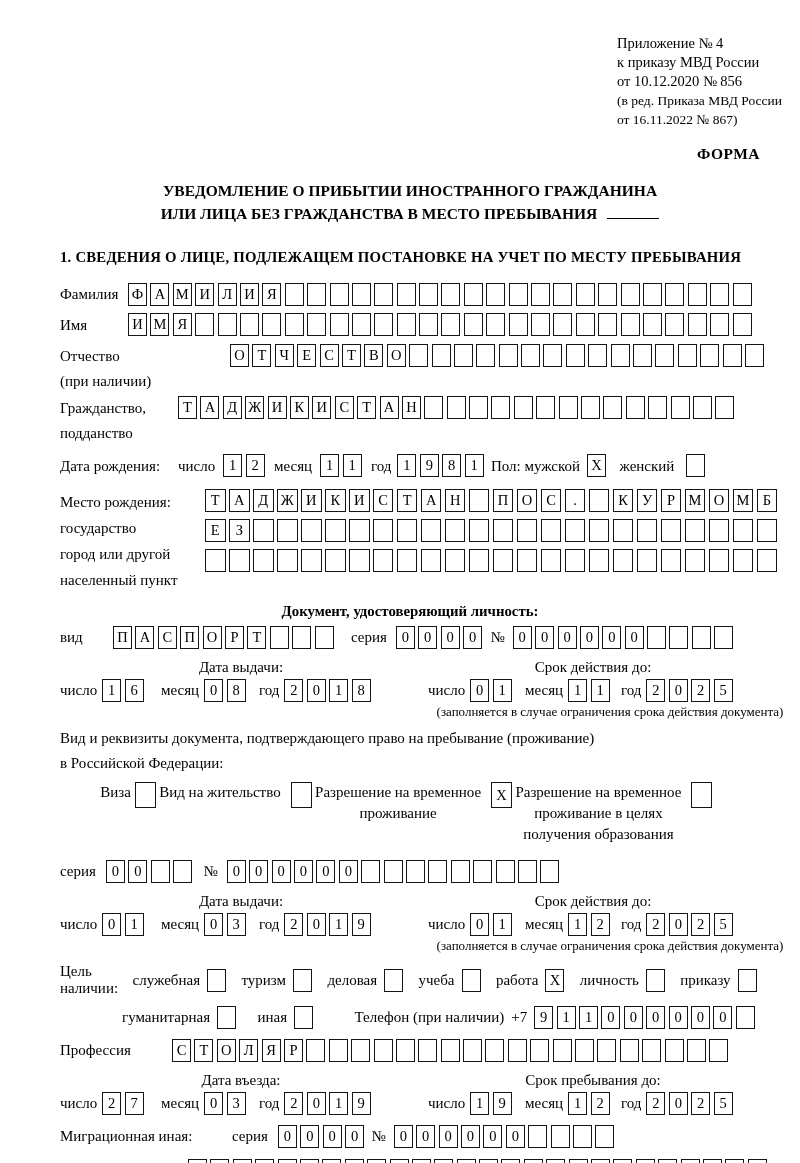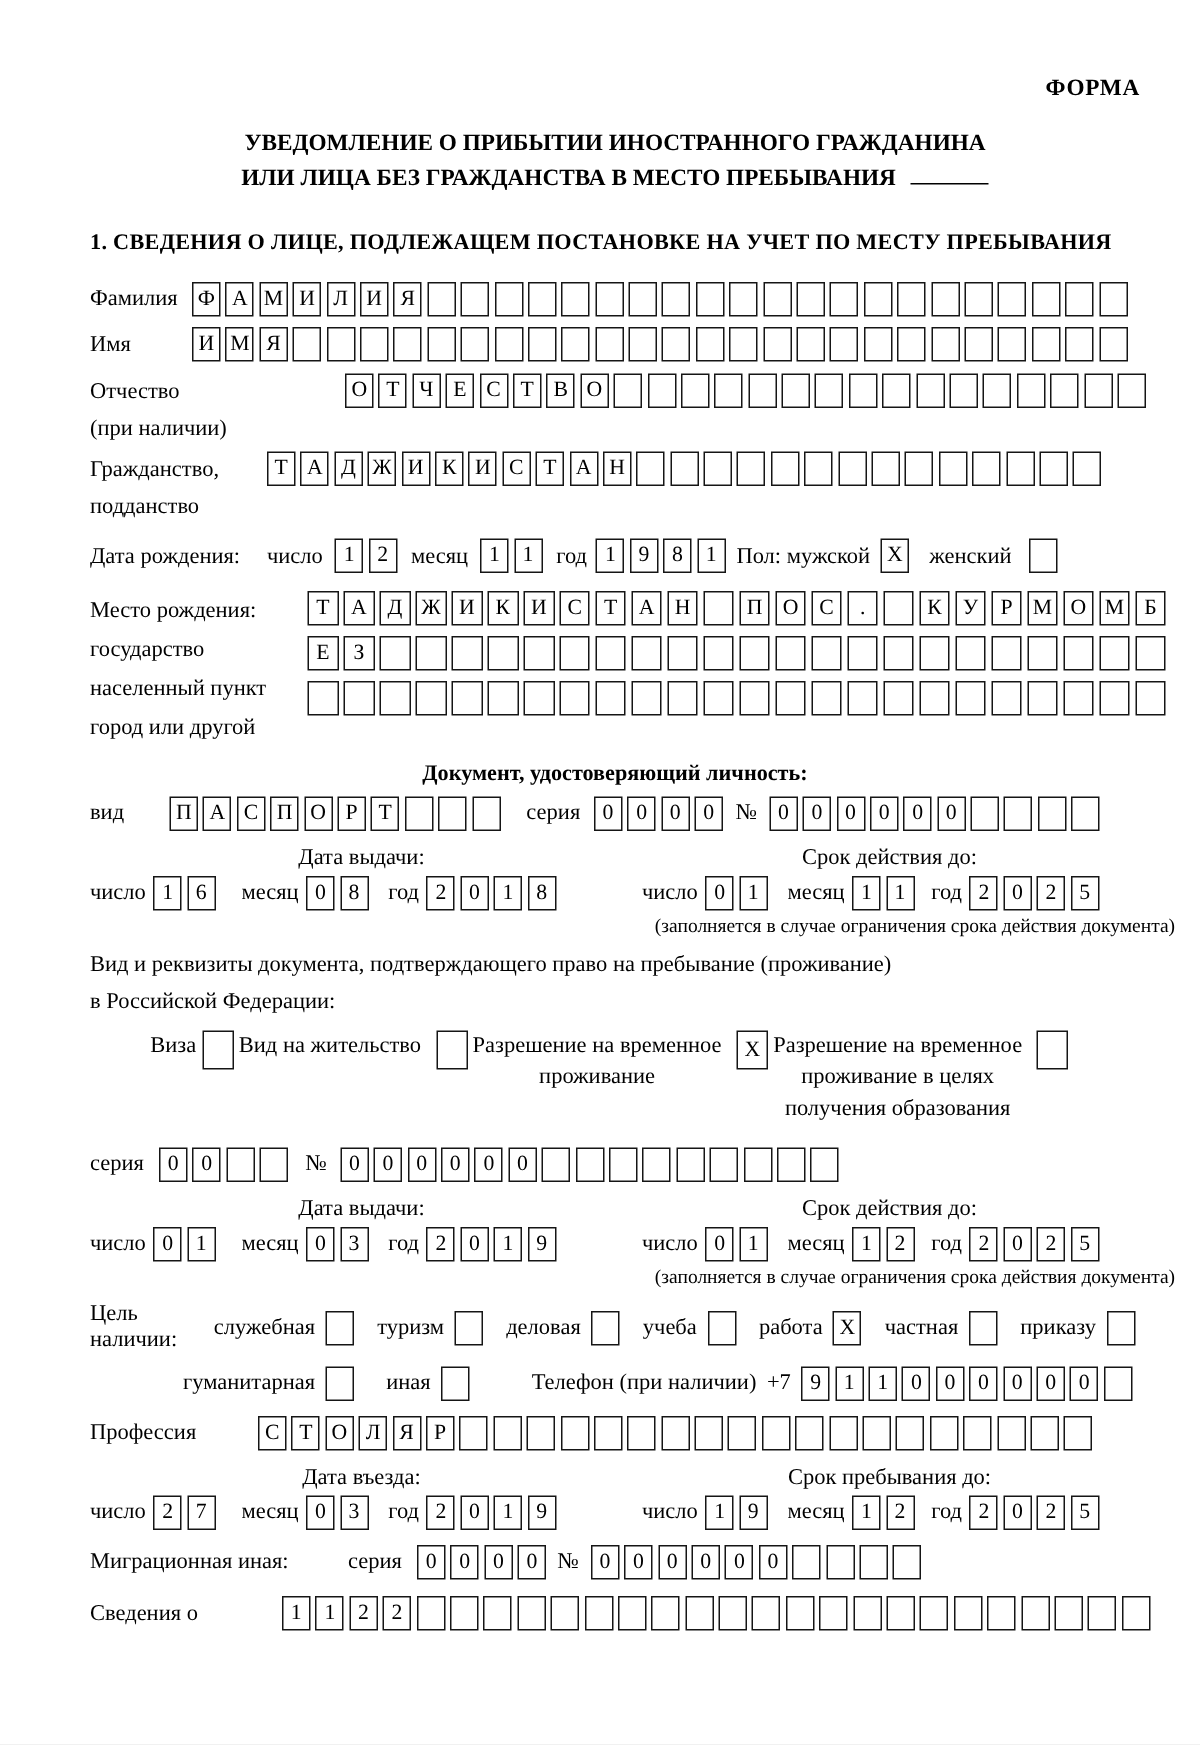--- a/index.html
+++ b/index.html
@@ -57,20 +57,27 @@
   .prefix { margin-right: 6px; }
 
   .reps { display: flex; margin-top: 10px; }
   .reps .lblcol { width: 128px; line-height: 25px; flex: none; }
 </style>
 </head>
 <body>
 
 <div class="page">
 
+  <div class="appendix">
+    <div>Приложение № 4</div>
+    <div>к приказу МВД России</div>
+    <div>от 10.12.2020 № 856</div>
+    <div class="small">(в ред. Приказа МВД России</div>
+    <div class="small">от 16.11.2022 № 867)</div>
+  </div>
 
   <div class="form-label">ФОРМА</div>
 
   <div class="title">
     <div>УВЕДОМЛЕНИЕ О ПРИБЫТИИ ИНОСТРАННОГО ГРАЖДАНИНА</div>
     <div><span>ИЛИ ЛИЦА БЕЗ ГРАЖДАНСТВА В МЕСТО ПРЕБЫВАНИЯ</span><span class="blank-line"></span></div>
   </div>
 
   <div class="section-heading">1. СВЕДЕНИЯ О ЛИЦЕ, ПОДЛЕЖАЩЕМ ПОСТАНОВКЕ НА УЧЕТ ПО МЕСТУ ПРЕБЫВАНИЯ</div>
 
@@ -235,22 +242,22 @@
     <span class="lbl" style="margin:0 12px 0 10px;">женский</span>
     <span class="boxes">
         <span class="cell"></span>
       </span>
   </div>
 
   <div class="row" style="margin-top:10px;">
     <span class="lbl stack" style="width:145px; line-height:26px;">
       <span>Место рождения:</span>
       <span>государство</span>
+      <span>город или другой</span>
       <span>населенный пункт</span>
-      <span>город или другой</span>
     </span>
     <span class="stack gap8">
       <span class="boxes wide">
           <span class="cell">Т</span>
           <span class="cell">А</span>
           <span class="cell">Д</span>
           <span class="cell">Ж</span>
           <span class="cell">И</span>
           <span class="cell">К</span>
           <span class="cell">И</span>
@@ -537,21 +544,21 @@
         <span class="cell"></span>
       </span>
     <span class="glbl">учеба</span>
     <span class="boxes gbox">
         <span class="cell"></span>
       </span>
     <span class="glbl">работа</span>
     <span class="boxes gbox">
         <span class="cell">X</span>
       </span>
-    <span class="glbl">частная</span>
+    <span class="glbl">личность</span>
     <span class="boxes gbox">
         <span class="cell"></span>
       </span>
     <span class="glbl">приказу</span>
     <span class="boxes gbox">
         <span class="cell"></span>
       </span>
   </div>
 
   <div class="goal-row indent2">

